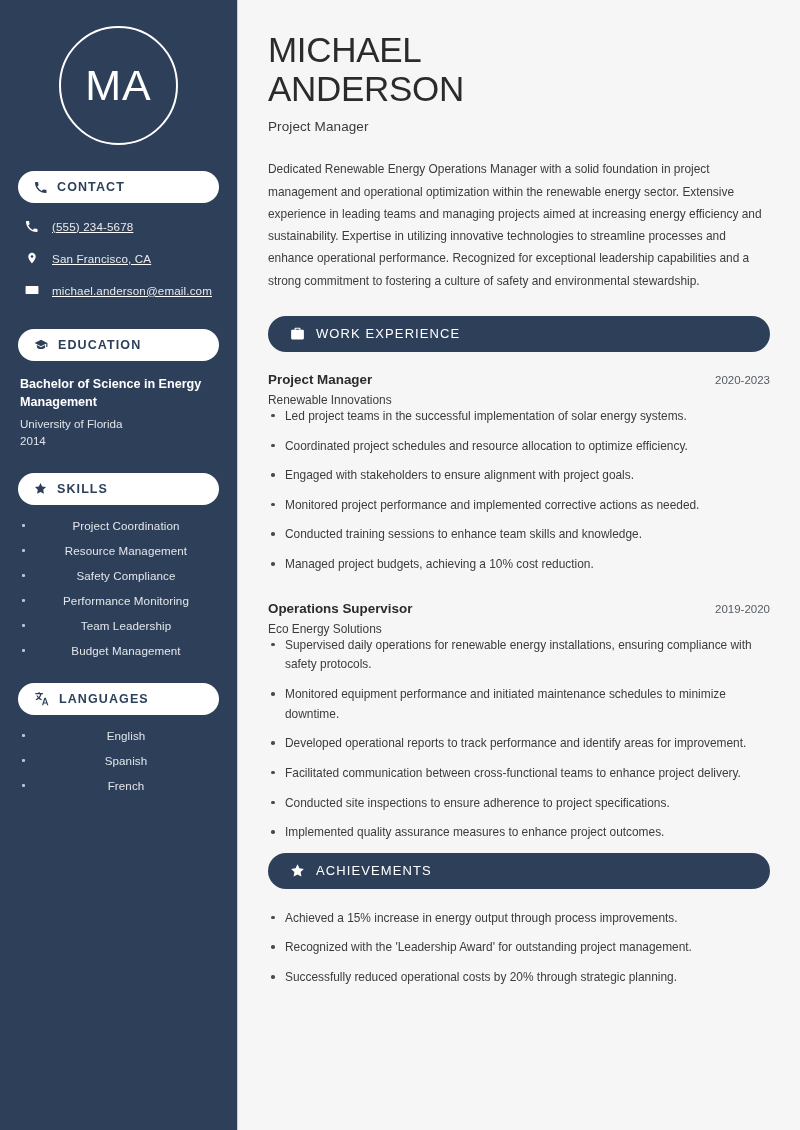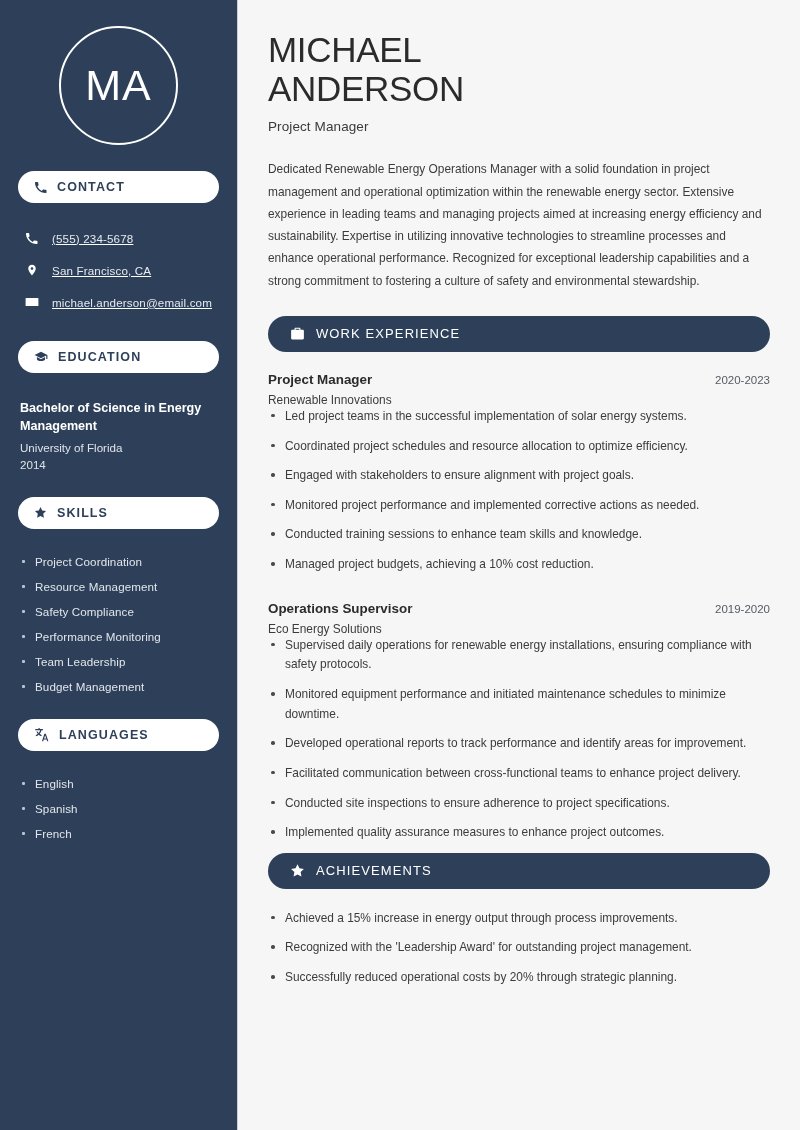--- a/index.html
+++ b/index.html
@@ -54,21 +54,21 @@
   
   .pill {
     background: #ffffff;
     color: #2e4059;
     border-radius: 999px;
     height: 32px;
     display: flex;
     align-items: center;
     padding: 0 16px;
     gap: 10px;
-    margin-bottom: 26px;
+    margin-bottom: 14px;
   }
   .pill .pill-label {
     font-size: 12.5px;
     font-weight: bold;
     letter-spacing: 1.1px;
   }
   .pill .ic { display: flex; align-items: center; }
   .pill .ic svg { display: block; }
 
   
@@ -105,21 +105,21 @@
     padding: 0 2px;
   }
   .edu-year {
     font-size: 11.6px;
     color: #dfe3e9;
     margin-top: 4px;
     padding: 0 2px;
   }
 
   
-  .side-list { list-style: none; padding: 0 2px; }
+  .side-list { list-style: none; padding: 0 2px; text-align: center; }
   .side-list li {
     font-size: 11.6px;
     color: #e2e6eb;
     padding-left: 15px;
     margin-bottom: 12px;
     position: relative;
     letter-spacing: .1px;
   }
   .side-list li::before {
     content: "";

